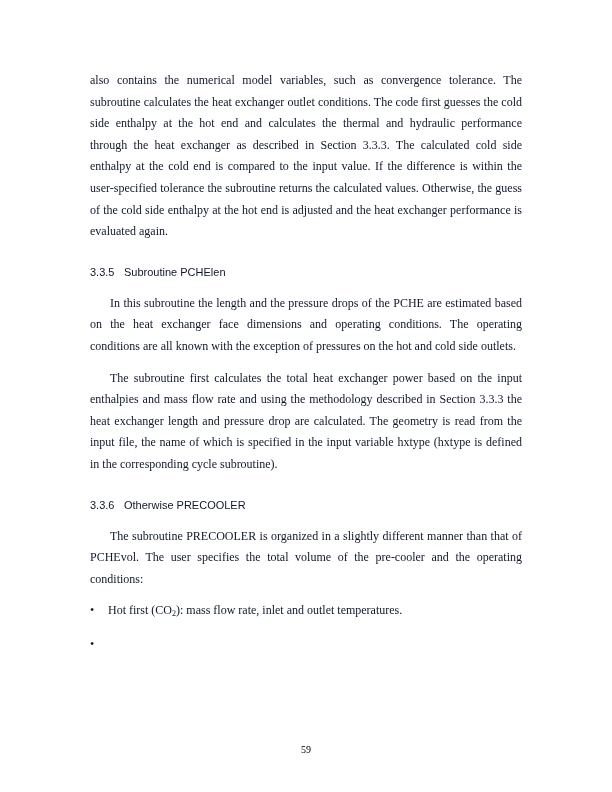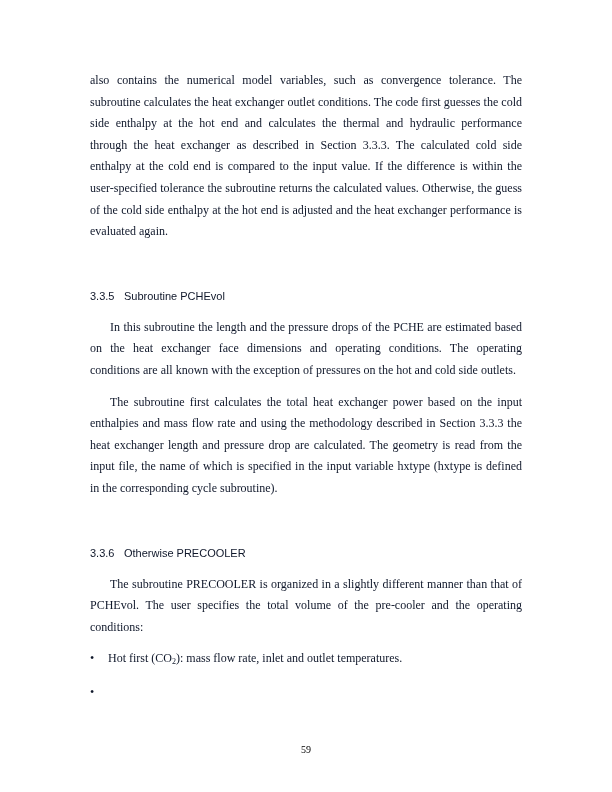--- a/index.html
+++ b/index.html
@@ -12,35 +12,35 @@
       text-align: justify;
       margin: 0;
     }
     .indent { text-indent: 20px; font-family: Liberation Serif, serif; }
     .h {
       font-family: "Liberation Sans", sans-serif;
       font-size: 11px;
       margin: 0;
       line-height: 14px;
     }
-    .h .num { display: inline-block; width: 34px; margin-top: 24px; }
+    .h .num { display: inline-block; width: 34px; }
     .bul { position: relative; padding-left: 18px; font-family: "Liberation Serif", serif; font-size: 12px; line-height: 21.6px; margin: 0; }
     .bul .dot { position: absolute; left: 0; top: 0; }
     .pnum { position: absolute; top: 744px; left: 0; width: 612px; text-align: center; font-family: "Liberation Serif", serif; font-size: 10px; }
     sub { font-size: 8px; vertical-align: -2px; line-height: 0; }
   </style>
 </head>
 <body>
 
 <div class="page">
   <p class="p">also contains the numerical model variables, such as convergence tolerance. The subroutine calculates the heat exchanger outlet conditions.  The code first guesses the cold side enthalpy at the hot end and calculates the thermal and hydraulic performance through the heat exchanger as described in Section 3.3.3.  The calculated cold side enthalpy at the cold end is compared to the input value.  If the difference is within the user-specified tolerance the subroutine returns the calculated values.  Otherwise, the guess of the cold side enthalpy at the hot end is adjusted and the heat exchanger performance is evaluated again.</p>
 
   <div style="height:22px"></div>
   <p class="h">
-    <span class="num">3.3.5</span><span>Subroutine PCHEvol</span>
+    <span class="num">3.3.5</span><span>Subroutine PCHElen</span>
   </p>
   <div style="height:14px"></div>
 
   <p class="p indent">In this subroutine the length and the pressure drops of the PCHE are estimated based on the heat exchanger face dimensions and operating conditions.  The operating conditions are all known with the exception of pressures on the hot and cold side outlets.</p>
   <div style="height:10px"></div>
   <p class="p indent">The subroutine first calculates the total heat exchanger power based on the input enthalpies and mass flow rate and using the methodology described in Section 3.3.3 the heat exchanger length and pressure drop are calculated.  The geometry is read from the input file, the name of which is specified in the input variable hxtype (hxtype is defined in the corresponding cycle subroutine).</p>
 
   <div style="height:22px"></div>
   <p class="h">
     <span class="num">3.3.6</span><span>Otherwise PRECOOLER</span>

